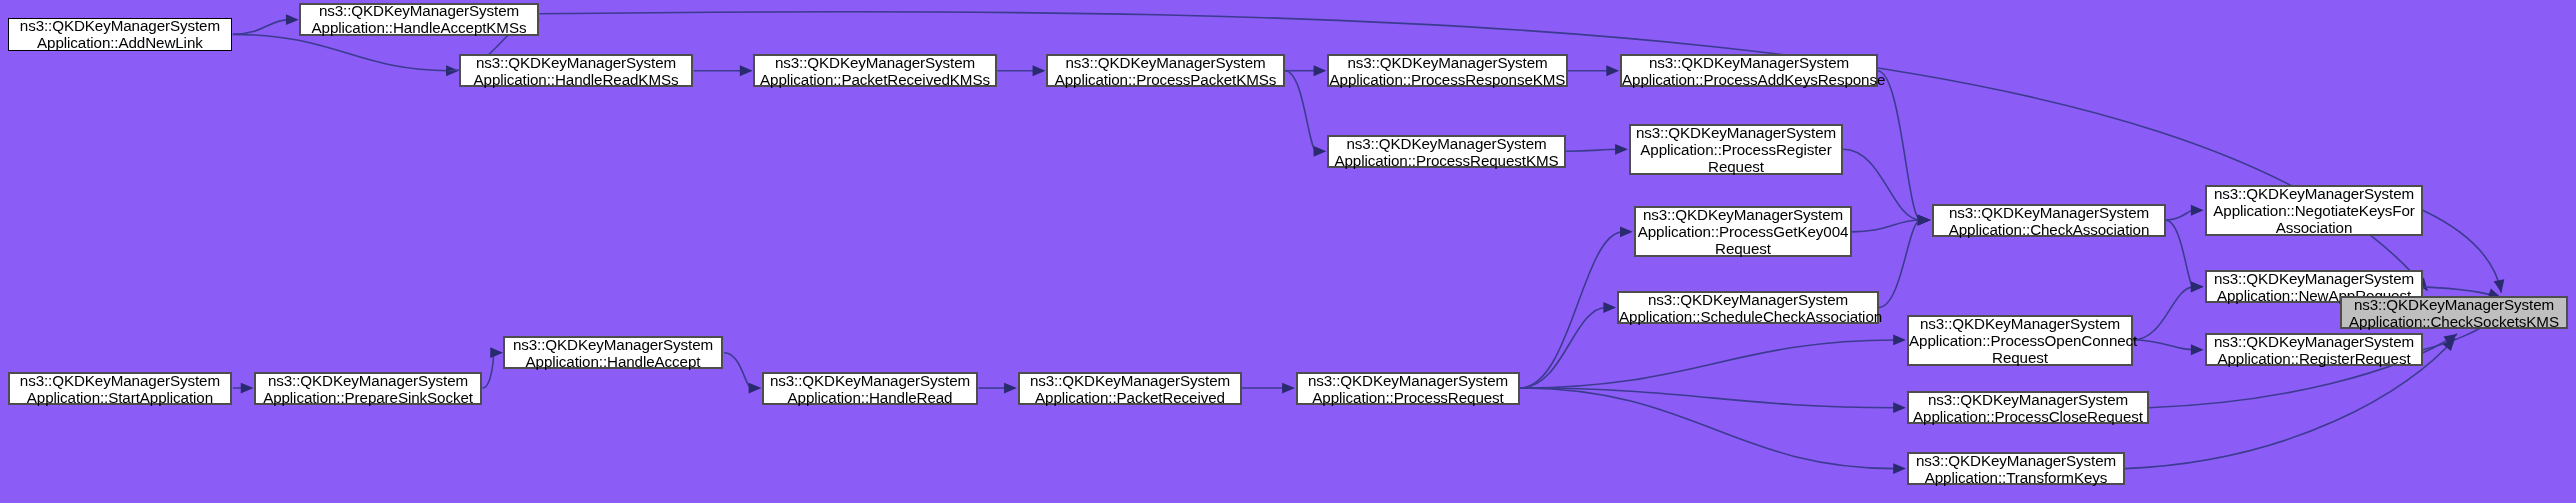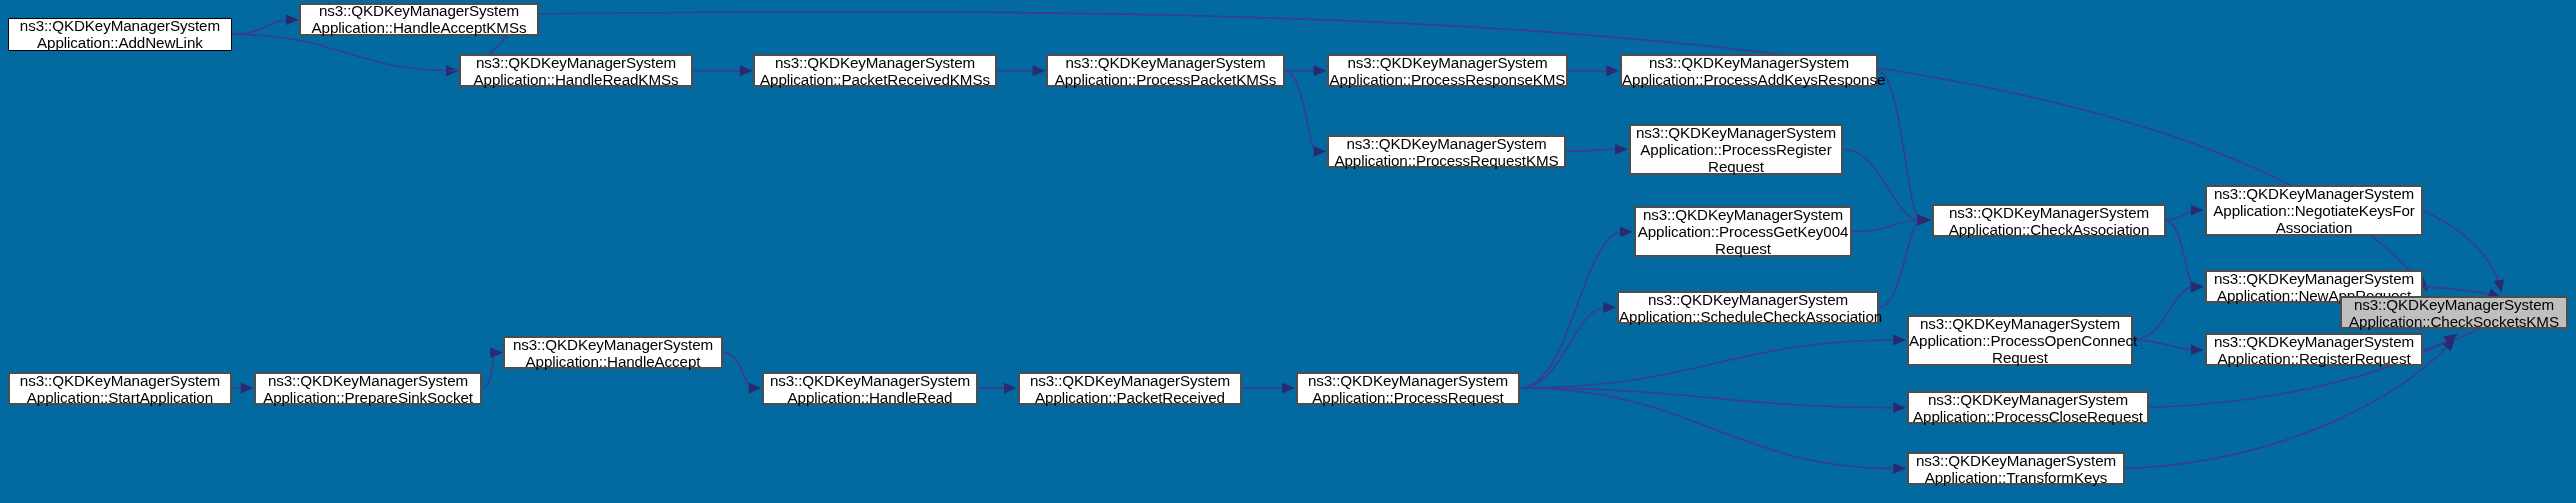--- a/index.html
+++ b/index.html
@@ -1,19 +1,19 @@
 <!DOCTYPE html>
 <html><head>
 <meta charset="utf-8">
 <style>
   html,body{margin:0;padding:0;background:#ffffff;}
   #canvas{
     position:relative;
     width:2576px;height:503px;
-    background:#0369a1;
+    background:#8b5cf6;
     font-family:"Liberation Sans", sans-serif;
     overflow:hidden;
   }
   .node{
     position:absolute;
     box-sizing:border-box;
     background:#ffffff;
     border:1px solid #000000;
     color:#000000;
     font-size:15.2px;

